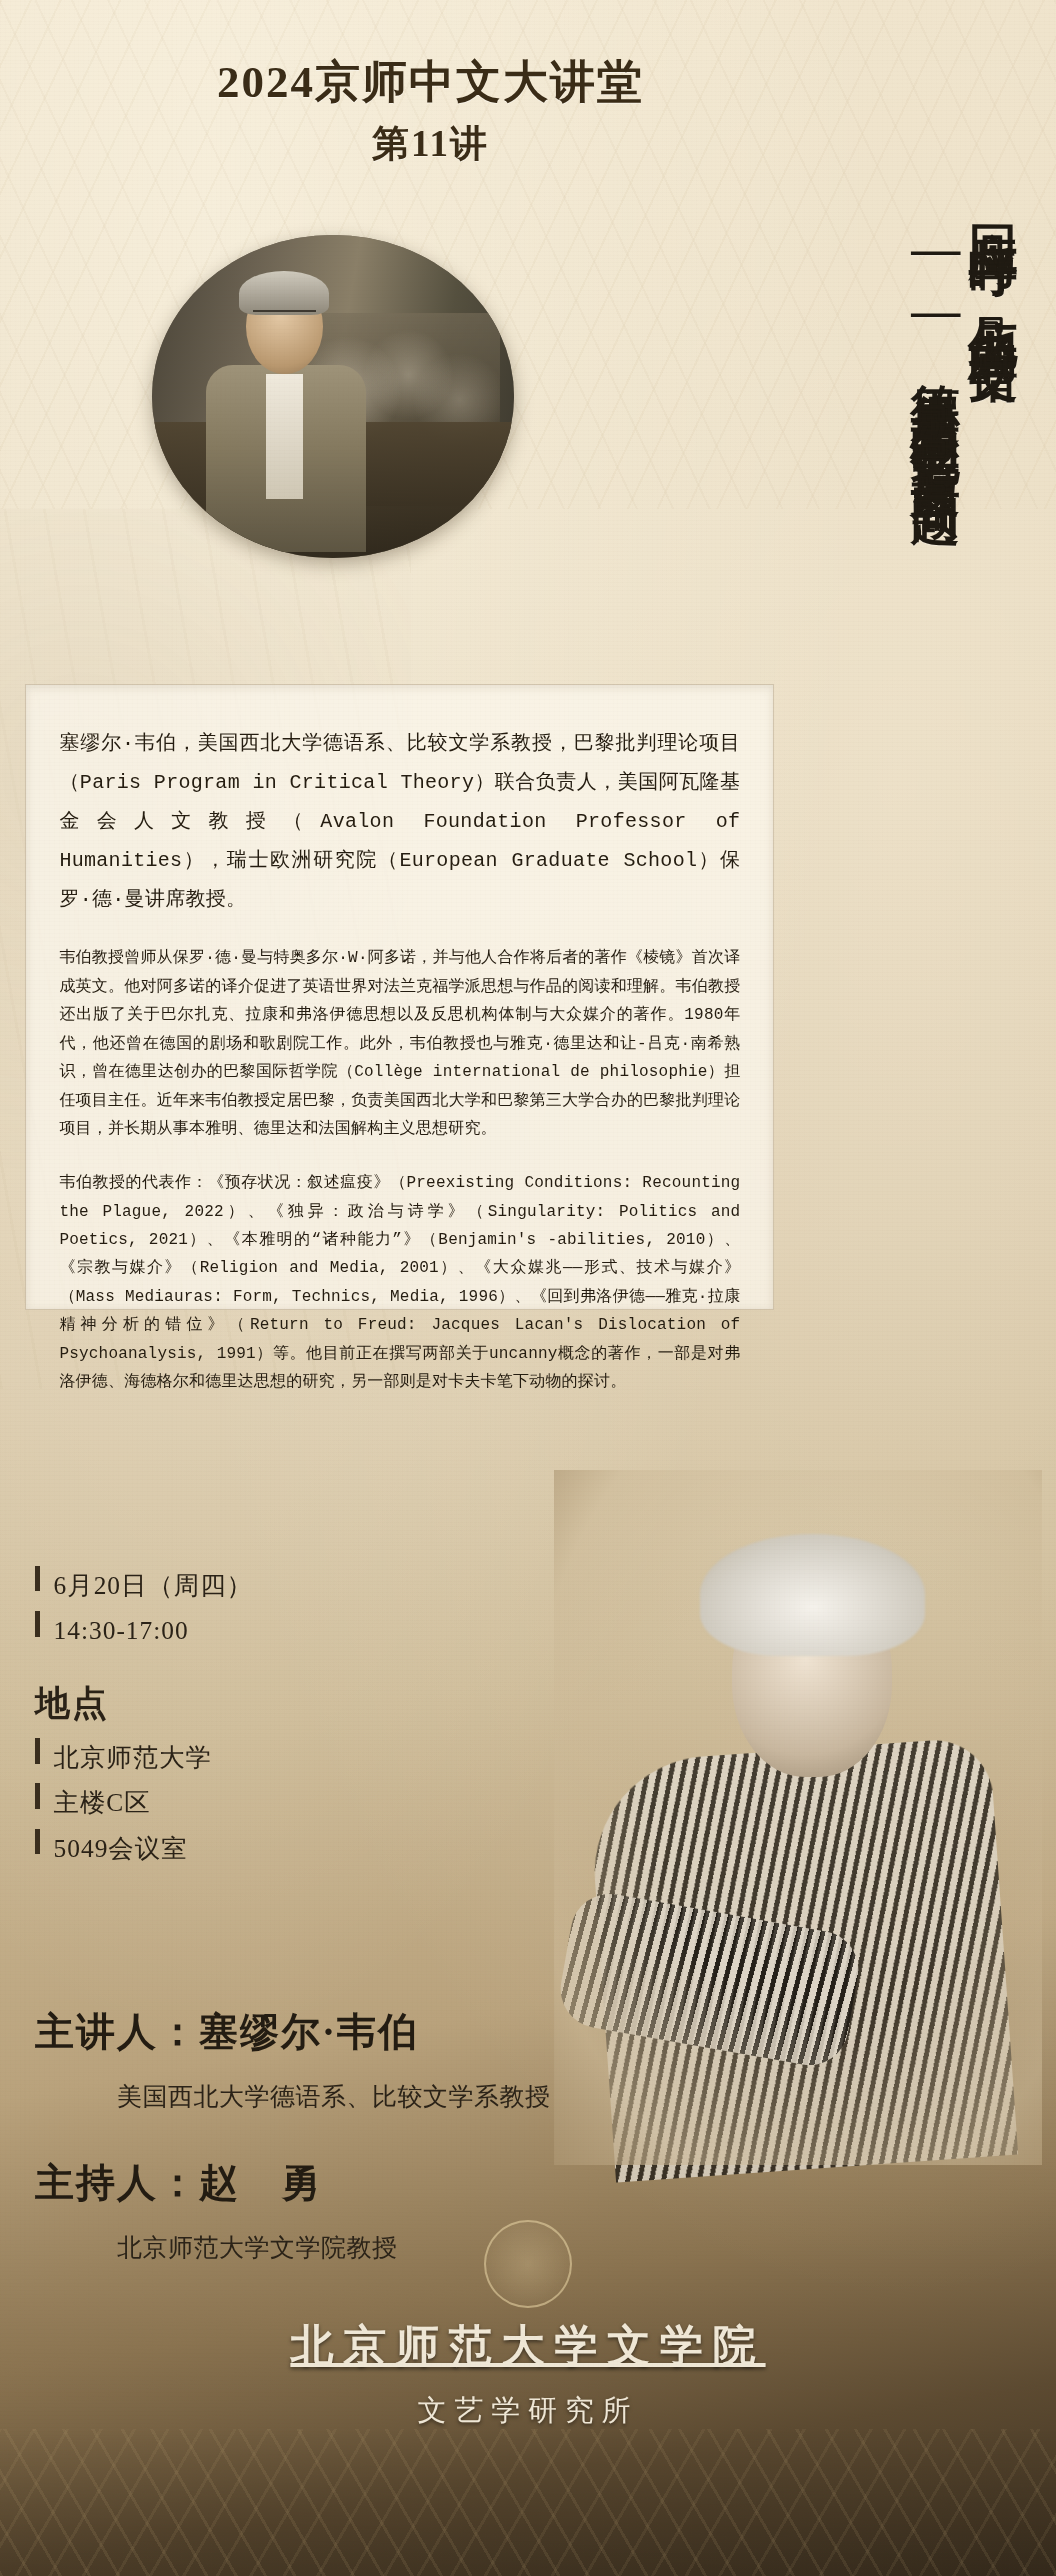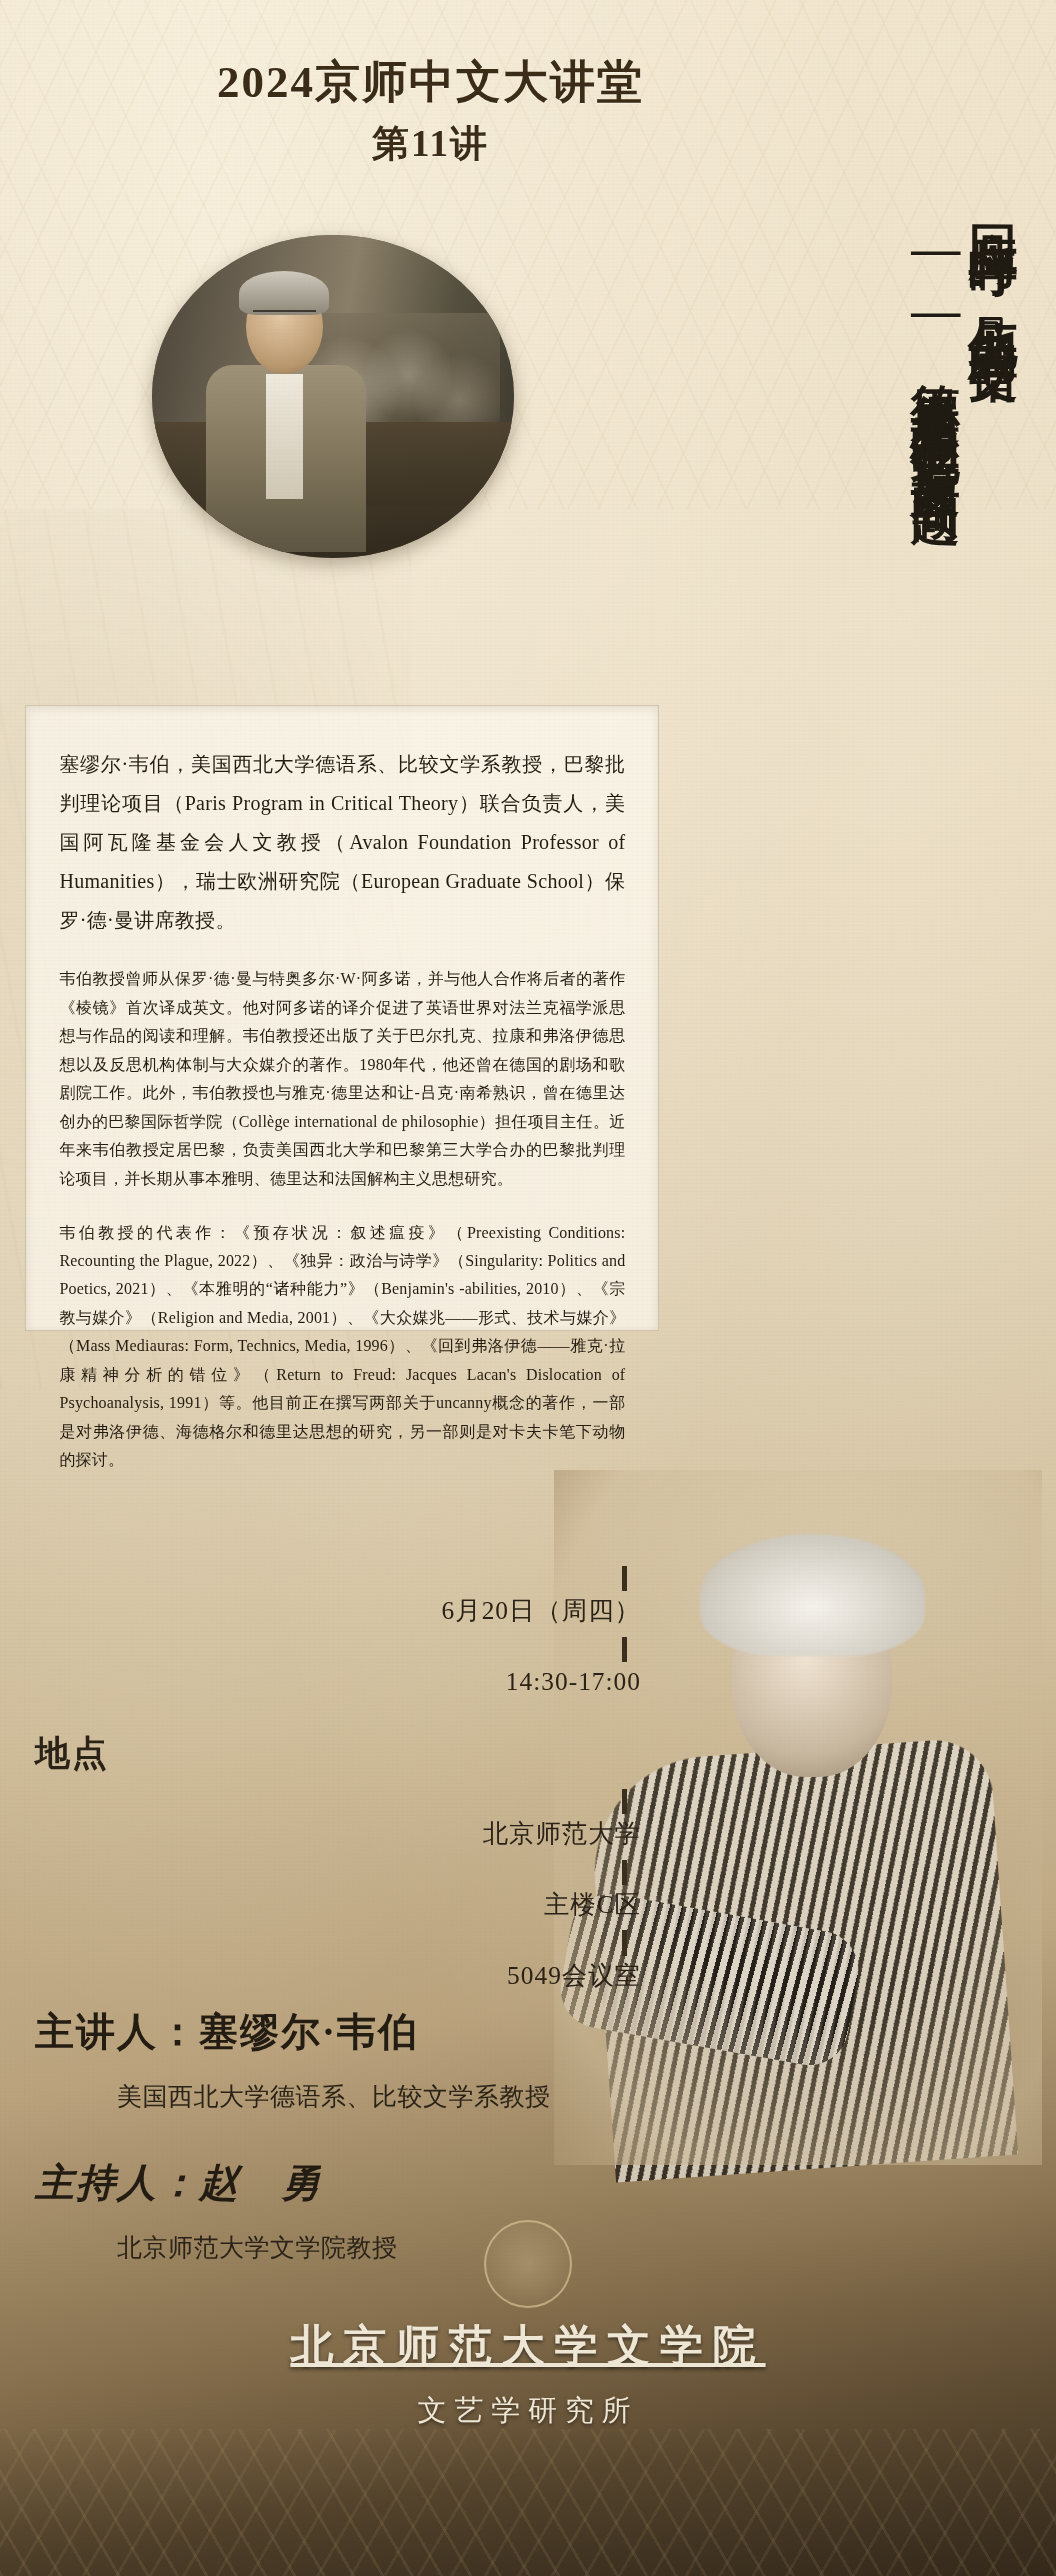--- a/index.html
+++ b/index.html
@@ -172,29 +172,30 @@
     position: absolute;
     left: 38%; top: 36%;
     width: 22%; height: 45%;
     background: linear-gradient(180deg, #efe9dc, #cfc7b4);
   }
 
   
   .bio {
     position: absolute;
     left: 25.4px;
-    top: 705px;
-    width: 634px;
+    top: 684px;
+    width: 749px;
     height: 626px;
     background: rgba(252,248,239,0.72);
     border: 1px solid rgba(140,115,75,0.35);
     box-shadow: 0 2px 9.8px rgba(80,62,36,0.12) inset;
     padding: 39px 33px 19.6px 33px;
     box-sizing: border-box;
     color: #241c10;
+    font-family: Liberation Mono, monospace;
   }
   .bio p { margin: 0 0 25.4px 0; }
   .bio .p1 {
     font-size: 20px;
     line-height: 1.95;
     letter-spacing: 0.3px;
     text-align: justify;
   }
   .bio .p2, .bio .p3 {
     font-size: 16px;
@@ -213,26 +214,25 @@
   }
   .details .sec-title {
     font-size: 35px;
     font-weight: bold;
     margin-bottom: 11.7px;
     letter-spacing: 2px;
   }
   .details .sec-title.second { margin-top: 29px; }
   .details .row {
     display: flex;
-    align-items: flex-end;
+    align-items: flex-start;
     font-size: 25.4px;
     line-height: 1.55;
     margin: 5.9px 0;
     letter-spacing: 1px;
-    flex-direction: column;
   }
   .details .bar {
     display: inline-block;
     width: 4.9px;
     height: 25.4px;
     background: #3a2e1e;
     margin-right: 13.7px;
   }
 
   .speakers {
@@ -246,21 +246,21 @@
     font-size: 39px;
     font-weight: bold;
     letter-spacing: 2px;
   }
   .speakers .small {
     font-size: 25px;
     margin: 21px 0 0 82px;
     letter-spacing: 0.5px;
     color: #2b2318;
   }
-  .speakers .block2 { margin-top: 43px; font-style: italic; }
+  .speakers .block2 { margin-top: 43px; }
 
   
   .derrida {
     position: absolute;
     right: 23.5px;
     bottom: 421px;
     width: 469px;
     height: 675px;
     pointer-events: none;
   }

